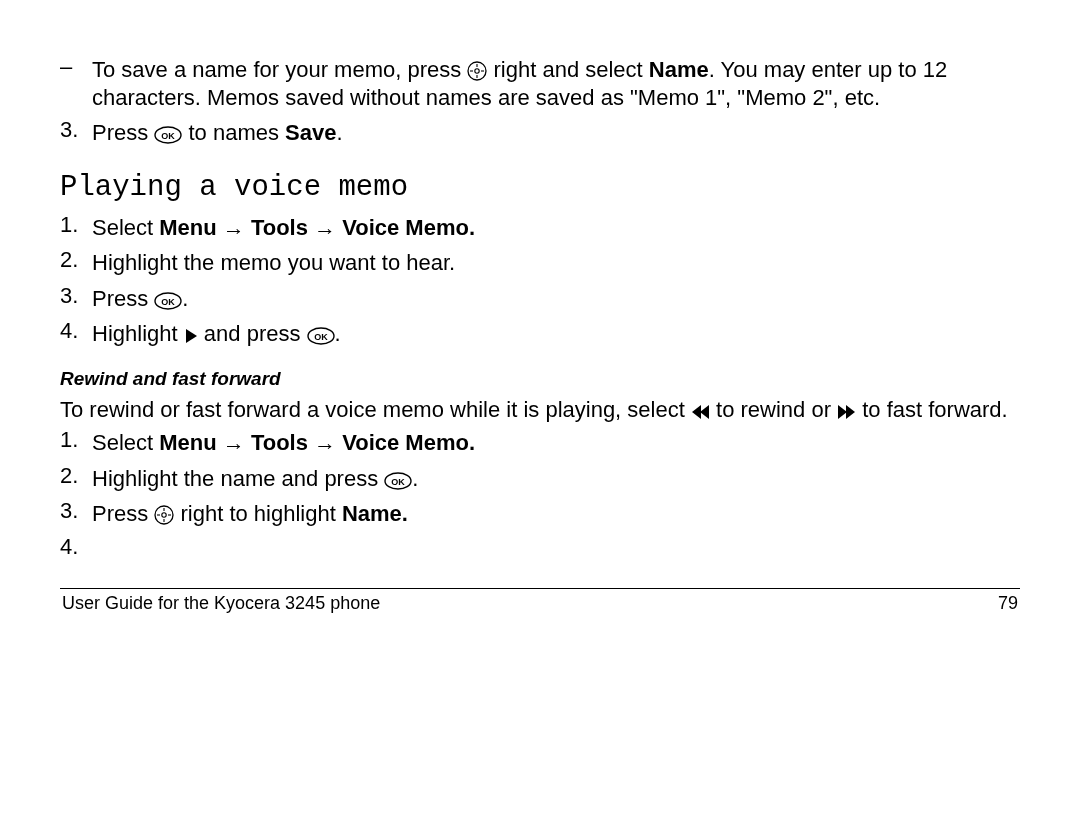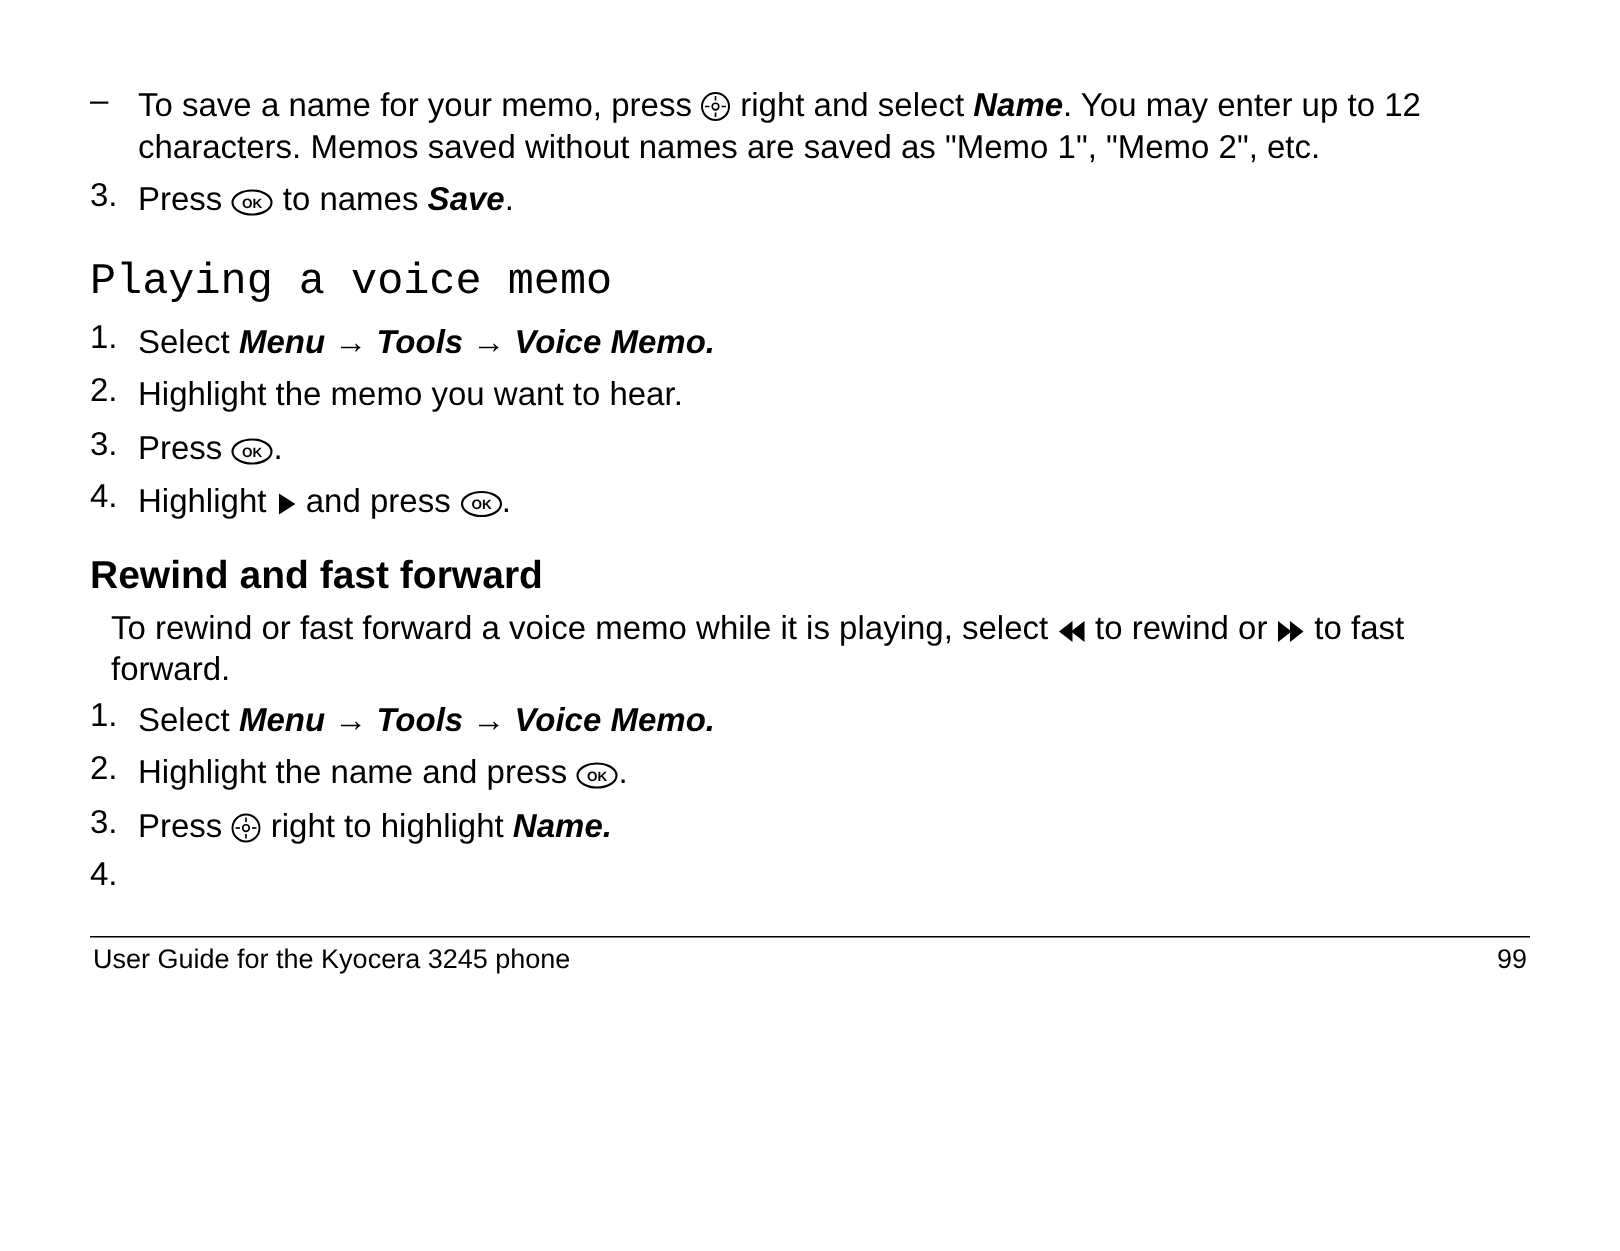--- a/index.html
+++ b/index.html
@@ -15,22 +15,22 @@
   }
   .page {
     padding: 50px 60px 0 60px;
   }
   .indent-1 { margin-left: 70px; }
   .indent-2 { margin-left: 100px; }
   .para { line-height: 1.25; margin: 2px 0; }
   .num-item { display: flex; margin: 4px 0; }
   .num-item .num { min-width: 32px; }
   .h2 { font-size: 29px; font-weight: 400; margin: 22px 0 8px 0; font-family: Liberation Mono, monospace; }
-  .h3 { font-size: 26px; font-weight: bold; margin: 18px 0 6px 0; }
-  .bold { font-weight: bold; font-style: italic; }
+  .h3 { font-size: 19px; font-weight: bold; margin: 18px 0 6px 0; font-style: italic; }
+  .bold { font-weight: bold; }
   .sep { margin: 28px 0 4px 0; border: none; border-top: 1px solid #000; }
   .footer { display: flex; justify-content: space-between; font-size: 18px; padding: 0 2px 12px 2px; }
   svg.icon { vertical-align: -4px; }
   .arrow { font-family: Arial; }
 </style>
 </head>
 <body>
 
 <svg width="0" height="0" style="position:absolute">
   <defs>
@@ -110,21 +110,21 @@
     <div class="para">
       <span>Highlight </span><svg class="icon" width="14" height="18">
           <use href="#play-icon"></use>
         </svg><span> and press </span><svg class="icon" width="28" height="18">
           <use href="#ok-icon"></use>
         </svg><span>.</span>
     </div>
   </div>
 
   <div class="h3">Rewind and fast forward</div>
-  <div class="para" style="margin-left:14px">
+  <div class="para" style="margin-left:0">
     <span>To rewind or fast forward a voice memo while it is playing, select </span><svg class="icon" width="19" height="18">
         <use href="#rw-icon"></use>
       </svg><span> to rewind or </span><svg class="icon" width="19" height="18">
         <use href="#ff-icon"></use>
       </svg><span> to fast forward.</span>
   </div>
 
 
   <div class="num-item indent-1">
     <div class="num">1.</div>
@@ -151,16 +151,16 @@
     </div>
   </div>
 
   <div class="num-item indent-1">
     <div class="num">4.</div>
   </div>
 
   <hr class="sep">
   <div class="footer">
     <span>User Guide for the Kyocera 3245 phone</span>
-    <span>99</span>
+    <span>79</span>
   </div>
 
 </div>
 
 </body></html>

